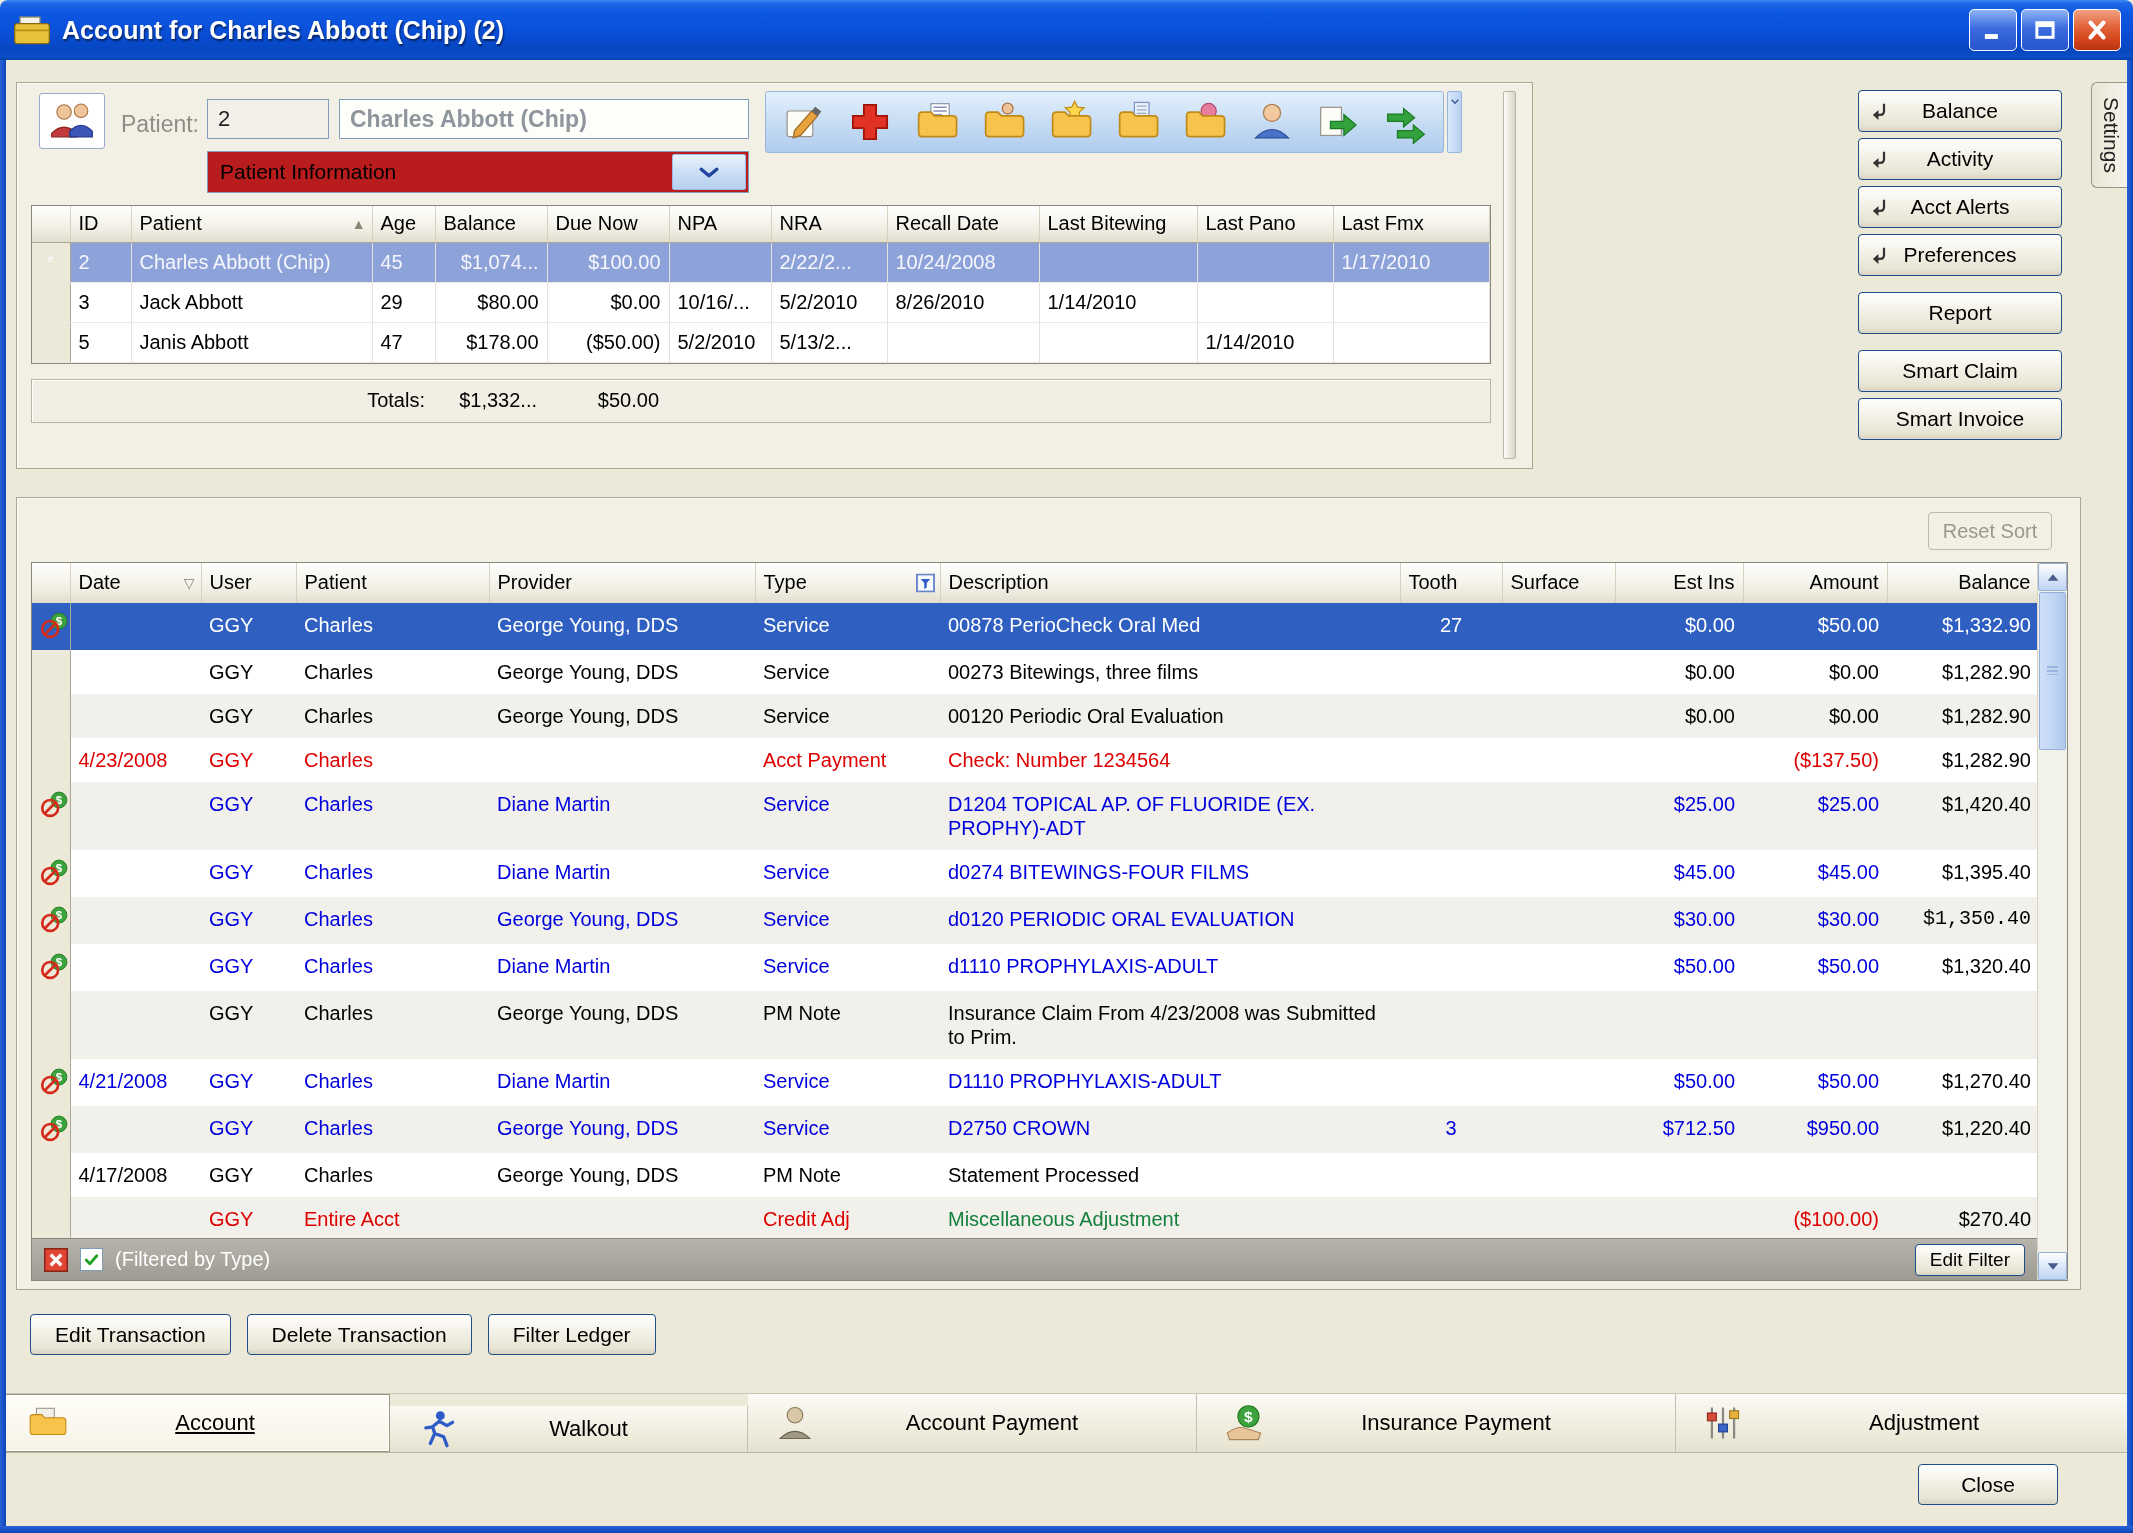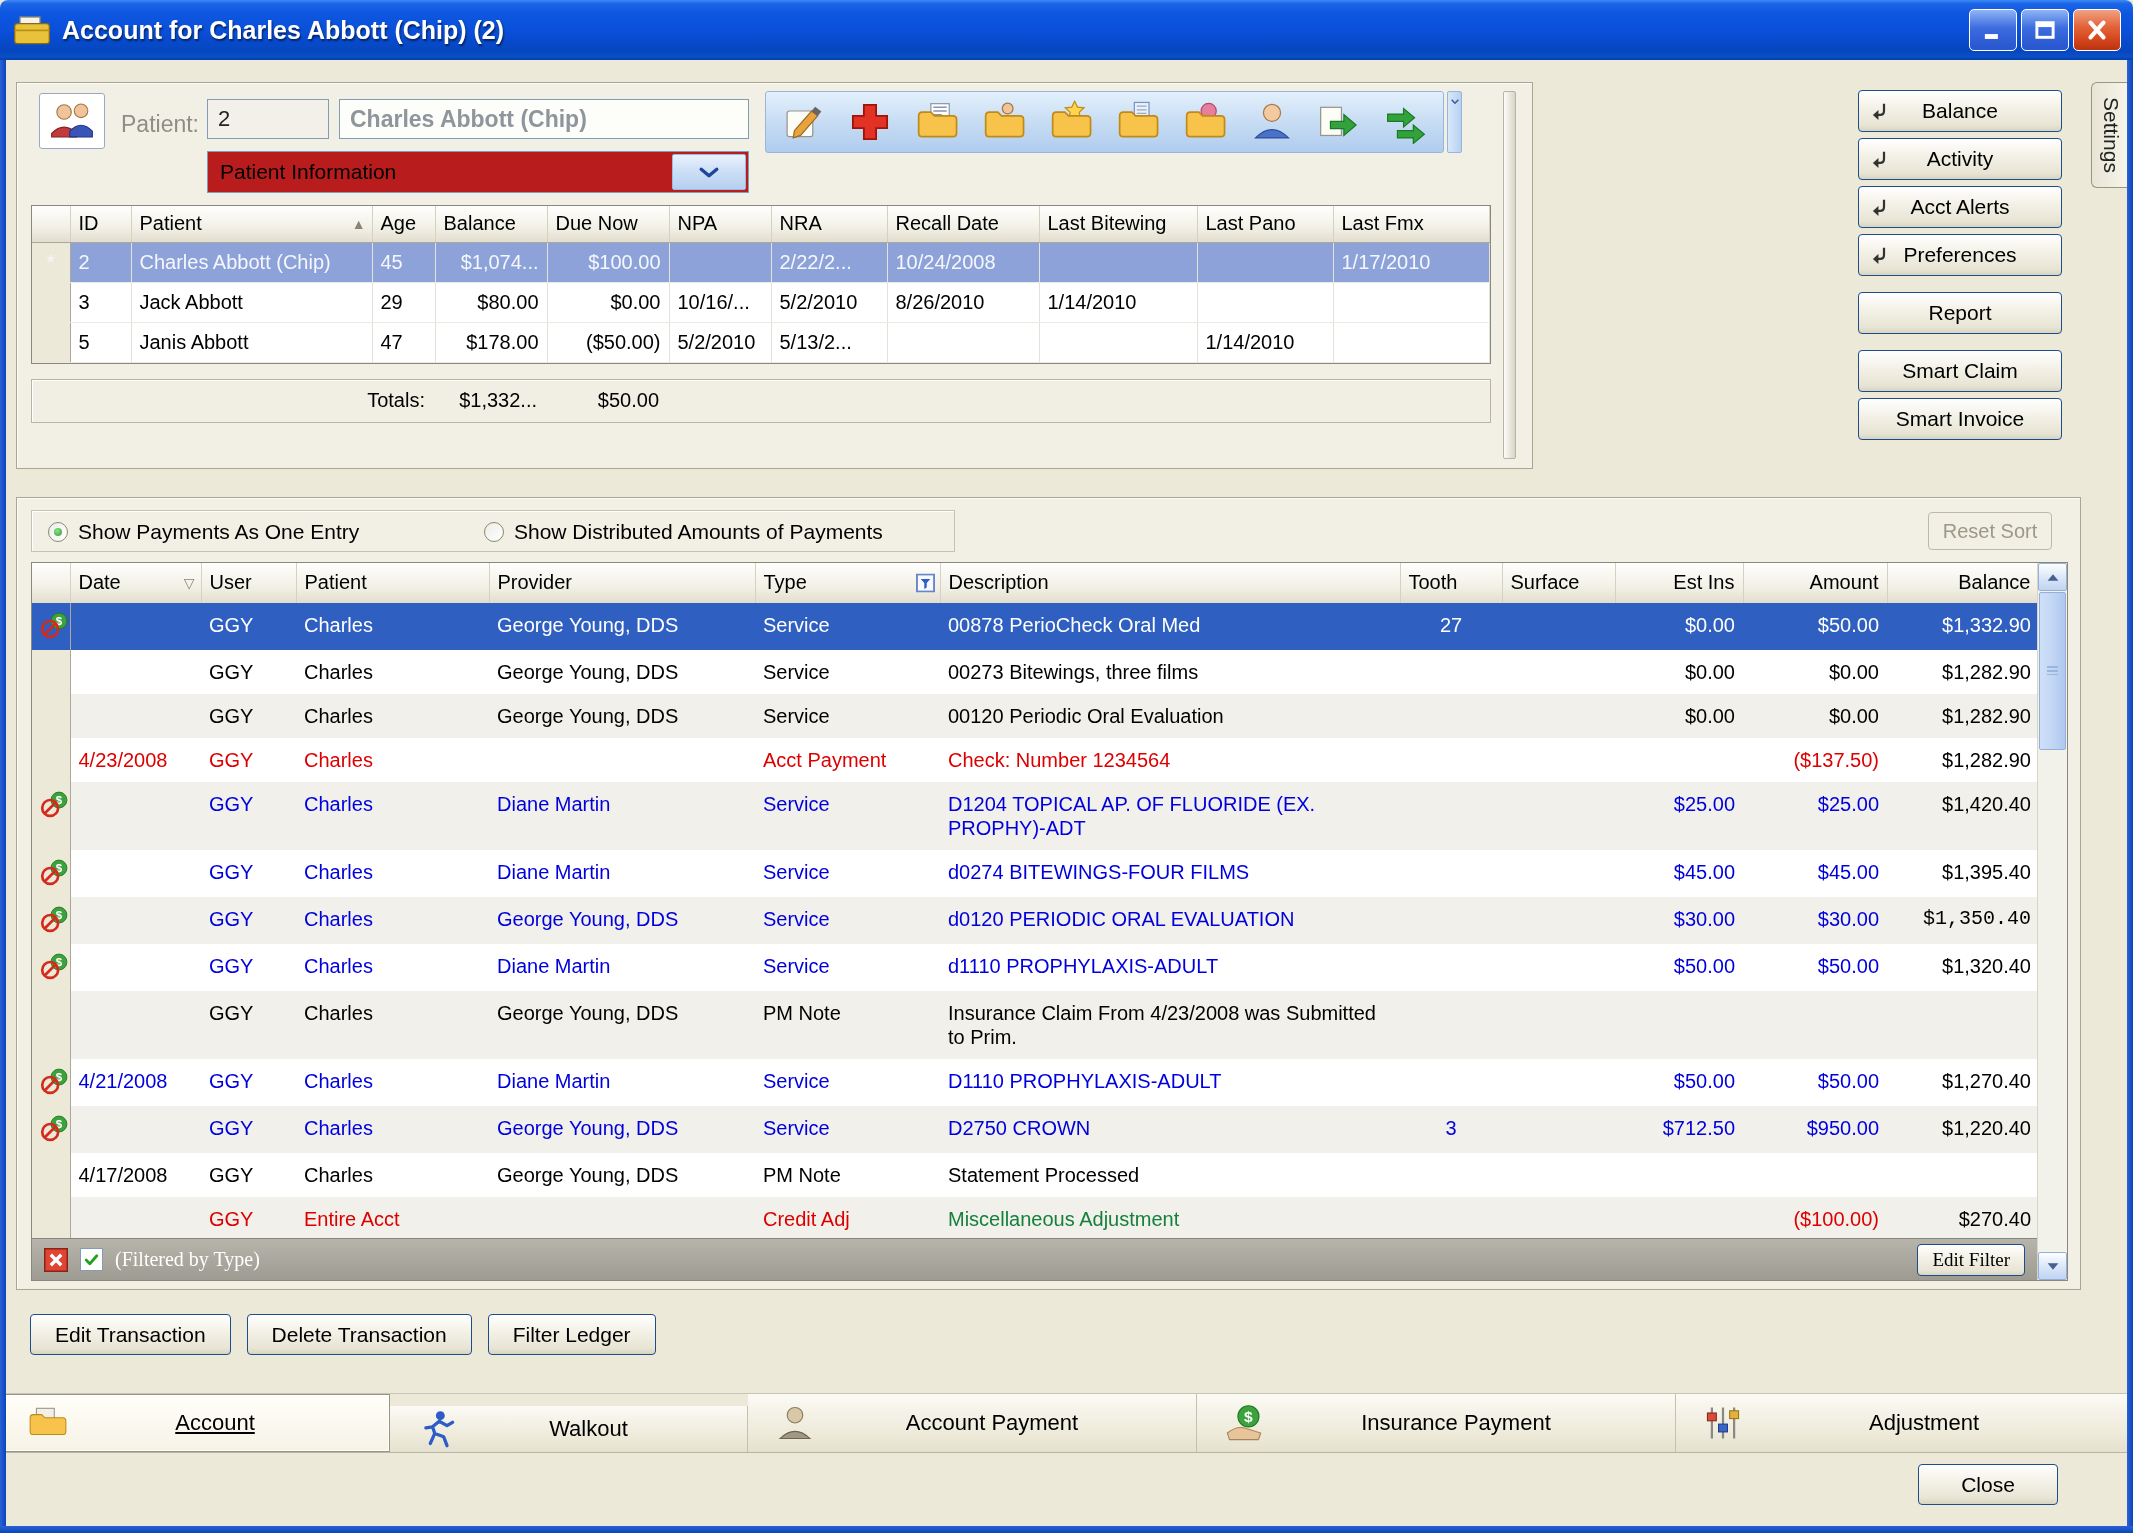--- a/index.html
+++ b/index.html
@@ -81,21 +81,21 @@
   .lhead{height:40px;overflow:hidden;}
   .lhead th{height:40px;}
   .lbody{height:637px;overflow:hidden;background:#FFF;}
   .lt td{font-size:20px;line-height:24px;padding:10px 8px;vertical-align:top;white-space:nowrap;overflow:hidden;}
   .lt td.desc{white-space:normal;}
   .lt tbody tr:nth-child(odd) td{background:#F1F0EA;}
   .lrow.sel td{background:var(--sel) !important;}
   .claim{display:block;width:30px;height:30px;margin:-3px auto 0;}
   .claim svg{width:30px;height:30px;}
   
-  .filter-bar{height:42px;background:linear-gradient(180deg,#B7B4AB,#9E9B92);border-top:1px solid #89867E;display:flex;align-items:center;gap:12px;padding:0 12px;font-family:Liberation Serif, serif;}
+  .filter-bar{height:42px;background:linear-gradient(180deg,#B7B4AB,#9E9B92);border-top:1px solid #89867E;display:flex;align-items:center;gap:12px;padding:0 12px;}
   .fb-x{width:24px;height:24px;cursor:pointer;} .fb-x svg{width:24px;height:24px;}
   .fb-check{width:23px;height:23px;background:#FFF;border:1px solid #7F9DB9;display:flex;align-items:center;justify-content:center;cursor:pointer;}
   .fb-check svg{width:17px;height:17px;}
   .fb-text{color:#FFF;font-size:20px;}
   .fb-btn{margin-left:auto;height:32px;font-size:19px;padding:0 14px;}
   
   .vscroll{width:30px;display:flex;flex-direction:column;background:#F2F1EA;border-left:1px solid #D8D5C6;}
   .sbtn{height:28px;background:linear-gradient(180deg,#FDFEFF,#D9E6F8 55%,#C0D4F2);border:1px solid #95B0D8;border-radius:2px;display:flex;align-items:center;justify-content:center;cursor:pointer;}
   .sbtn svg{width:14px;height:9px;}
   .sthumb{height:158px;margin:1px;background:linear-gradient(90deg,#CFE0F8,#C2D6F4 50%,#AFC8EE);border:1px solid #95B0D8;border-radius:2px;position:relative;cursor:pointer;}
@@ -388,30 +388,20 @@
         </button>
         <button class="xp-btn side-btn">
           <span class="side-label">Smart Invoice</span>
         </button>
       </div>
     </div>
 
   <div class="settings-tab">Settings</div>
 
   <div class="panel ledger-panel">
-    <div class="radio-box">
-      <label class="radio-opt o1">
-        <span class="radio checked"></span>
-        <span>Show Payments As One Entry</span>
-      </label>
-      <label class="radio-opt o2">
-        <span class="radio"></span>
-        <span>Show Distributed Amounts of Payments</span>
-      </label>
-    </div>
     <button class="xp-btn reset-sort disabled" disabled="">Reset Sort</button>
 
     <div class="ledger-wrap">
       <div class="ledger-main">
         <div class="lhead">
           <table class="lt">
               <colgroup>
                 <col style="width: 38px;">
                 <col style="width: 131px;">
                 <col style="width: 95px;">

